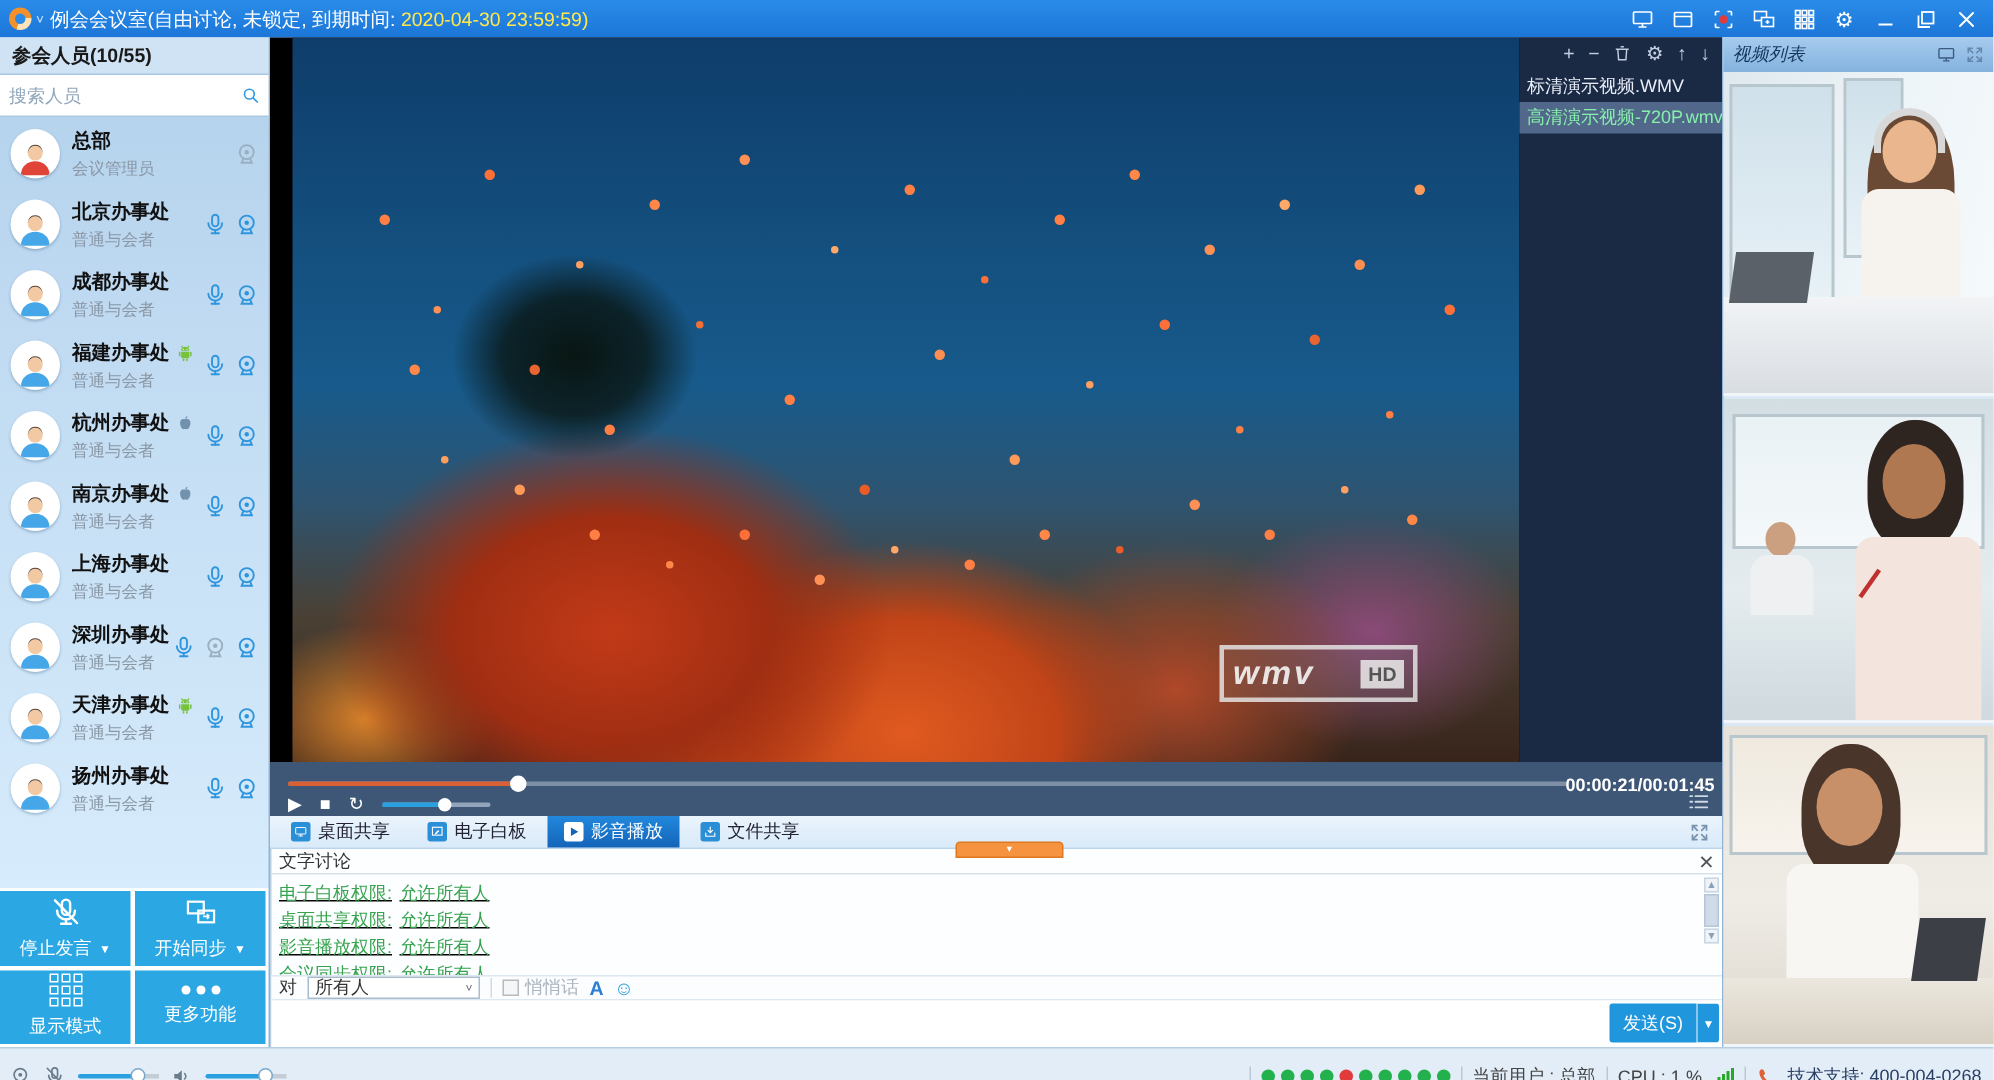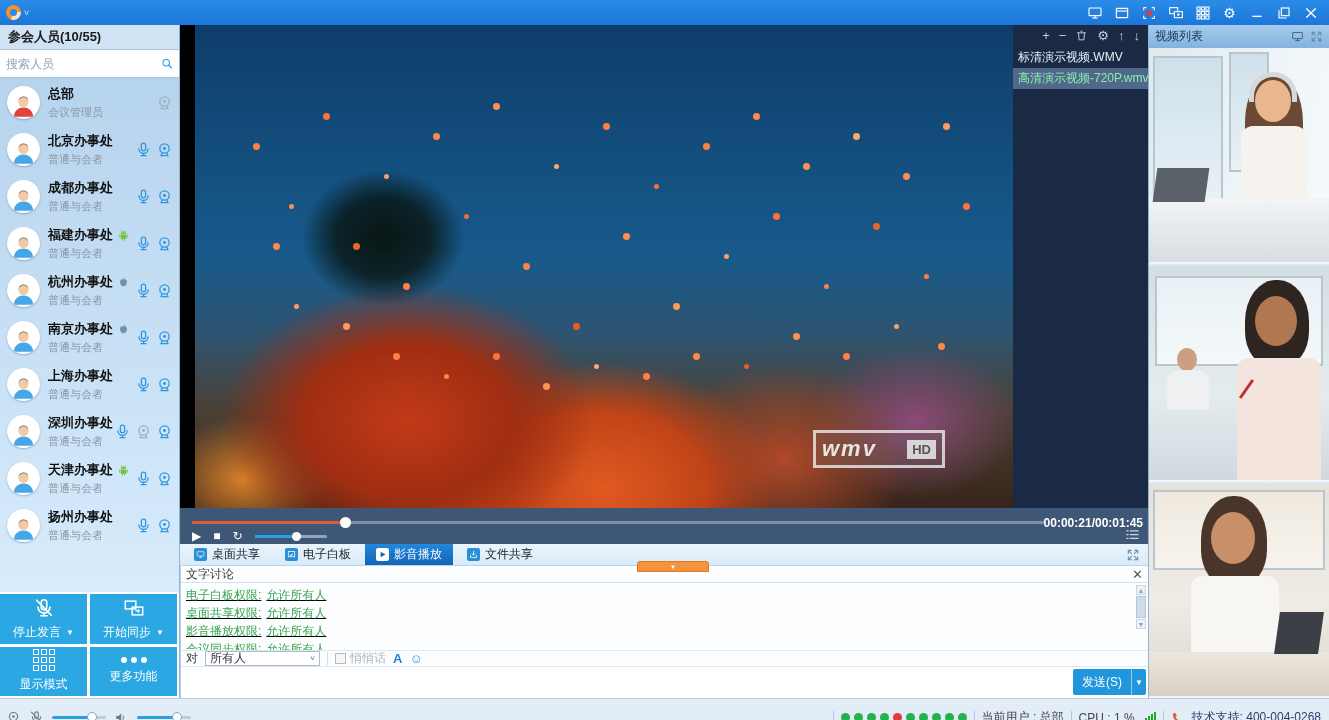--- a/index.html
+++ b/index.html
@@ -152,21 +152,21 @@
   .whisper { color:#aab4bd; display:flex; align-items:center; gap:4px; }
   .font-ico { color:#2a7fd4; font-weight:bold; font-size:13px; cursor:pointer; }
   .smiley-ico { color:#2a9ad4; font-size:13px; cursor:pointer; }
   .chat-input { position:absolute; left:0; top:101px; width:968px; height:31px; background:#fff; }
   .send-btn { position:absolute; right:3px; bottom:3px; height:26px; display:flex; cursor:pointer; }
   .send-main { background:#2096dc; color:#fff; padding:0 9px; display:flex; align-items:center; border-radius:2px 0 0 2px;margin-left:24px; }
   .send-caret { background:#2096dc; color:#fff; width:15px; display:flex; align-items:center; justify-content:center; font-size:8px; border-left:1px solid rgba(255,255,255,.5); border-radius:0 2px 2px 0; }
 
   
   .rightpanel { position:absolute; left:1148px; top:25px; width:181px; height:673px; background:#dbe9f6; border-left:1px solid #8fb4d6; }
-  .rp-header { height:23px; background:linear-gradient(180deg,#a6cbee,#84b2de); display:flex; align-items:center; padding:0 6px; color:#14365c; font-size:12px; }
+  .rp-header { height:23px; background:linear-gradient(180deg,#a6cbee,#84b2de); display:flex; align-items:center; padding:0 6px; color:#14365c; font-size:12px;font-style:italic; }
   .rp-h-icons { margin-left:auto; display:flex; gap:6px; align-items:center; color:#3c5a7c; }
   .rp-h-icons svg { width:13px; height:13px; }
   .rp-h-icons .dim { opacity:.55; }
   .thumb { position:absolute; left:0; width:181px; overflow:hidden; cursor:pointer; border-bottom:2px solid #f0f5fa; }
   .thumb1 { top:23px; height:216px; background:linear-gradient(105deg,#dfe9ee 0%,#eef5f8 55%,#f6fafc 100%); }
   .thumb2 { top:241px; height:216px; background:linear-gradient(180deg,#d3dee3 0%,#e4ecef 60%,#cfd9de 100%); }
   .thumb3 { top:459px; height:214px; background:linear-gradient(180deg,#e6e2da 0%,#efece6 55%,#dcd6cc 100%); }
   .t-win { position:absolute; background:linear-gradient(180deg,#cfe0ea,#e8f2f7); border:2px solid #b8c6ce; }
   .t-head { position:absolute; border-radius:50%; }
   .t-hair { position:absolute; border-radius:48% 48% 40% 40%; }
@@ -327,20 +327,21 @@
       <path d="M13.5 15.2h4.5m0 0-1.7-1.7m1.7 1.7-1.7 1.7" stroke-width="1.4"></path>
     </symbol>
   </defs>
 </svg>
 
 <div class="app">
 
   <div class="titlebar">
     <span class="logo"></span>
     <span class="logo-chevron">˅</span>
+    <span class="tb-title"><span>例会会议室(自由讨论, 未锁定, 到期时间: </span><span class="t-time">2020-04-30 23:59:59)</span></span>
     <div class="tb-right">
       <span class="tb-ico">
           <svg>
             <use href="#i-monitor"></use>
           </svg>
         </span>
       <span class="tb-ico">
           <svg>
             <use href="#i-window"></use>
           </svg>

